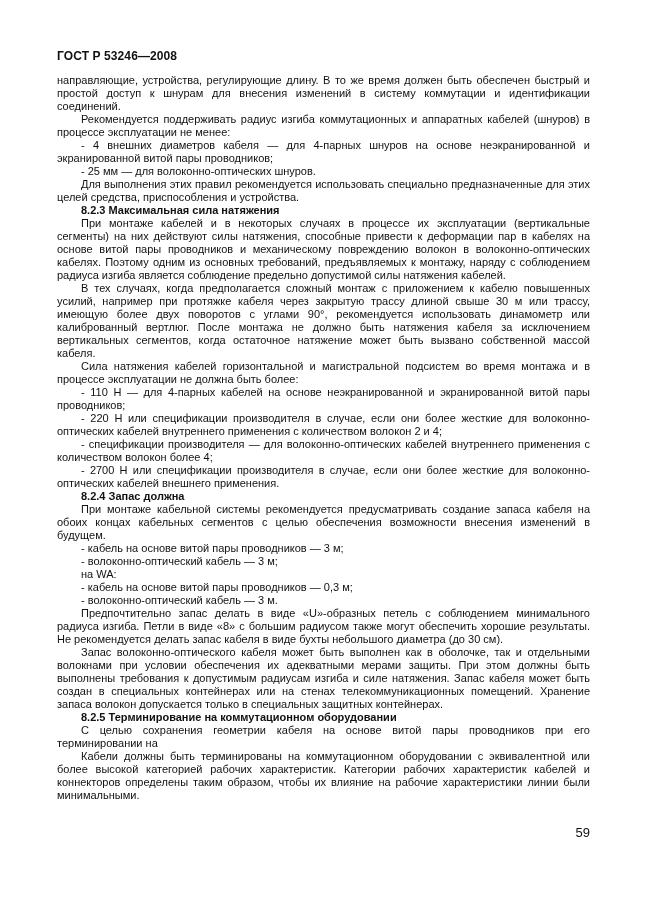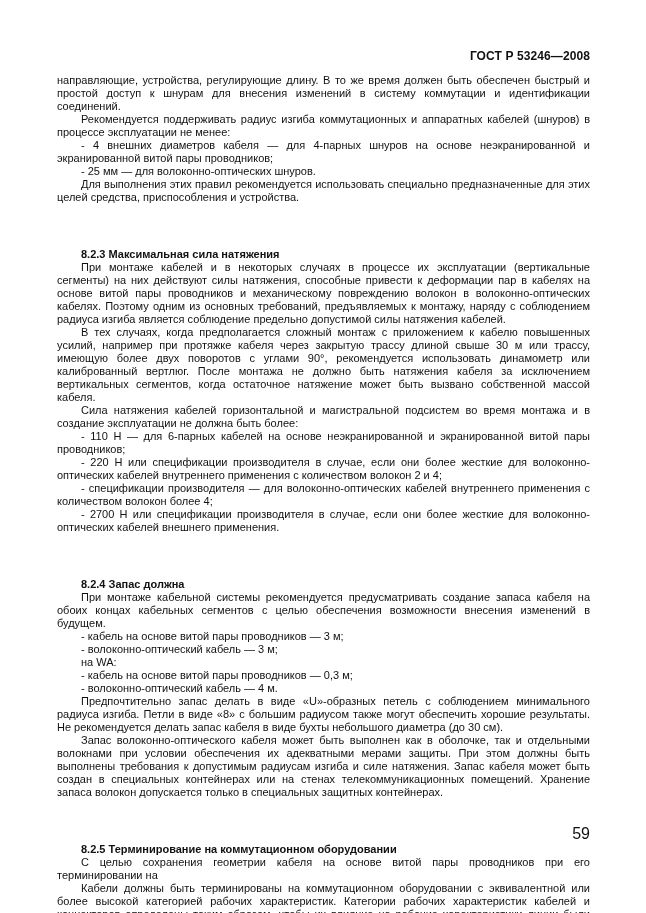--- a/index.html
+++ b/index.html
@@ -14,21 +14,21 @@
     background: #ffffff;
     color: #111111;
     font-family: "Liberation Sans", sans-serif;
     overflow: hidden;
   }
   .header {
     position: absolute;
     top: 49px;
     left: 57px;
     width: 533px;
-    text-align: right;
+    text-align: left;
     font-size: 12px;
     font-weight: bold;
     letter-spacing: 0.1px;
   }
   .content {
     position: absolute;
     top: 74px;
     left: 57px;
     width: 533px;
     font-size: 11px;
@@ -40,59 +40,58 @@
   .para {
     margin: 0;
     text-indent: 24px;
   }
   .para.continuation {
     text-indent: 0;
   }
   .para.heading {
     font-weight: bold;
     text-align: left;
-    margin-top: 44px;
   }
   .page-number {
     position: absolute;
     top: 825px;
     left: 57px;
     width: 533px;
     text-align: right;
-    font-size: 16px;
+    font-size: 13px;
   }
 </style>
 </head>
 <body>
 
 <div class="page">
   <div class="header">
     <span>ГОСТ Р 53246—2008</span>
   </div>
   <div class="content" id="content" lang="ru">
       <p class="para continuation">направляющие, устройства, регулирующие длину. В то же время должен быть обеспечен быстрый и простой доступ к шнурам для внесения изменений в систему коммутации и идентификации соединений.</p>
       <p class="para body">Рекомендуется поддерживать радиус изгиба коммутационных и аппаратных кабелей (шнуров) в процессе эксплуатации не менее:</p>
       <p class="para body">- 4 внешних диаметров кабеля — для 4-парных шнуров на основе неэкранированной и экранированной витой пары проводников;</p>
       <p class="para body">- 25 мм — для волоконно-оптических шнуров.</p>
       <p class="para body">Для выполнения этих правил рекомендуется использовать специально предназначенные для этих целей средства, приспособления и устройства.</p>
       <p class="para heading">8.2.3 Максимальная сила натяжения</p>
       <p class="para body">При монтаже кабелей и в некоторых случаях в процессе их эксплуатации (вертикальные сегменты) на них действуют силы натяжения, способные привести к деформации пар в кабелях на основе витой пары проводников и механическому повреждению волокон в волоконно-оптических кабелях. Поэтому одним из основных требований, предъявляемых к монтажу, наряду с соблюдением радиуса изгиба является соблюдение предельно допустимой силы натяжения кабелей.</p>
       <p class="para body">В тех случаях, когда предполагается сложный монтаж с приложением к кабелю повышенных усилий, например при протяжке кабеля через закрытую трассу длиной свыше 30 м или трассу, имеющую более двух поворотов с углами 90°, рекомендуется использовать динамометр или калиброванный вертлюг. После монтажа не должно быть натяжения кабеля за исключением вертикальных сегментов, когда остаточное натяжение может быть вызвано собственной массой кабеля.</p>
-      <p class="para body">Сила натяжения кабелей горизонтальной и магистральной подсистем во время монтажа и в создание эксплуатации не должна быть более:</p>
-      <p class="para body">- 110 Н — для 6-парных кабелей на основе неэкранированной и экранированной витой пары проводников;</p>
+      <p class="para body">Сила натяжения кабелей горизонтальной и магистральной подсистем во время монтажа и в процессе эксплуатации не должна быть более:</p>
+      <p class="para body">- 110 Н — для 4-парных кабелей на основе неэкранированной и экранированной витой пары проводников;</p>
       <p class="para body">- 220 Н или спецификации производителя в случае, если они более жесткие для волоконно-оптических кабелей внутреннего применения с количеством волокон 2 и 4;</p>
       <p class="para body">- спецификации производителя — для волоконно-оптических кабелей внутреннего применения с количеством волокон более 4;</p>
       <p class="para body">- 2700 Н или спецификации производителя в случае, если они более жесткие для волоконно-оптических кабелей внешнего применения.</p>
       <p class="para heading">8.2.4 Запас должна</p>
       <p class="para body">При монтаже кабельной системы рекомендуется предусматривать создание запаса кабеля на обоих концах кабельных сегментов с целью обеспечения возможности внесения изменений в будущем.</p>
       <p class="para body">- кабель на основе витой пары проводников — 3 м;</p>
       <p class="para body">- волоконно-оптический кабель — 3 м;</p>
       <p class="para body">на WA:</p>
       <p class="para body">- кабель на основе витой пары проводников — 0,3 м;</p>
-      <p class="para body">- волоконно-оптический кабель — 4 м.</p>
+      <p class="para body">- волоконно-оптический кабель — 3 м.</p>
       <p class="para body">Предпочтительно запас делать в виде «U»-образных петель с соблюдением минимального радиуса изгиба. Петли в виде «8» с большим радиусом также могут обеспечить хорошие результаты. Не рекомендуется делать запас кабеля в виде бухты небольшого диаметра (до 30 см).</p>
       <p class="para body">Запас волоконно-оптического кабеля может быть выполнен как в оболочке, так и отдельными волокнами при условии обеспечения их адекватными мерами защиты. При этом должны быть выполнены требования к допустимым радиусам изгиба и силе натяжения. Запас кабеля может быть создан в специальных контейнерах или на стенах телекоммуникационных помещений. Хранение запаса волокон допускается только в специальных защитных контейнерах.</p>
       <p class="para heading">8.2.5 Терминирование на коммутационном оборудовании</p>
       <p class="para body">С целью сохранения геометрии кабеля на основе витой пары проводников при его терминировании на</p>
       <p class="para body">Кабели должны быть терминированы на коммутационном оборудовании с эквивалентной или более высокой категорией рабочих характеристик. Категории рабочих характеристик кабелей и коннекторов определены таким образом, чтобы их влияние на рабочие характеристики линии были минимальными.</p>
     </div>
   <div class="page-number">59</div>
 </div>
 
 </body></html>

